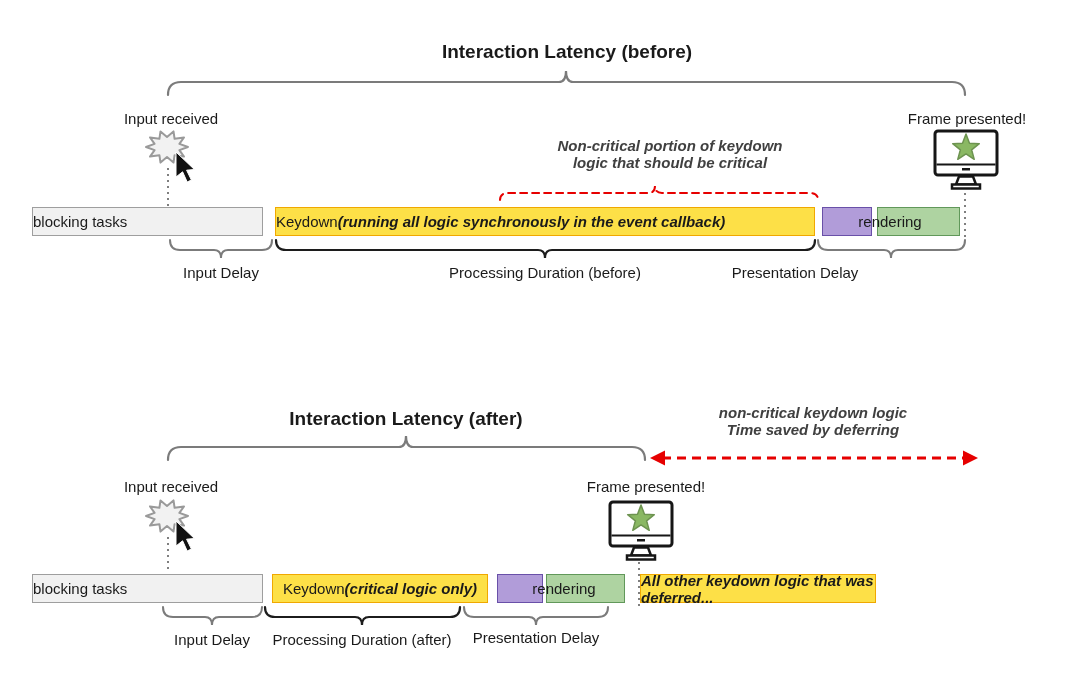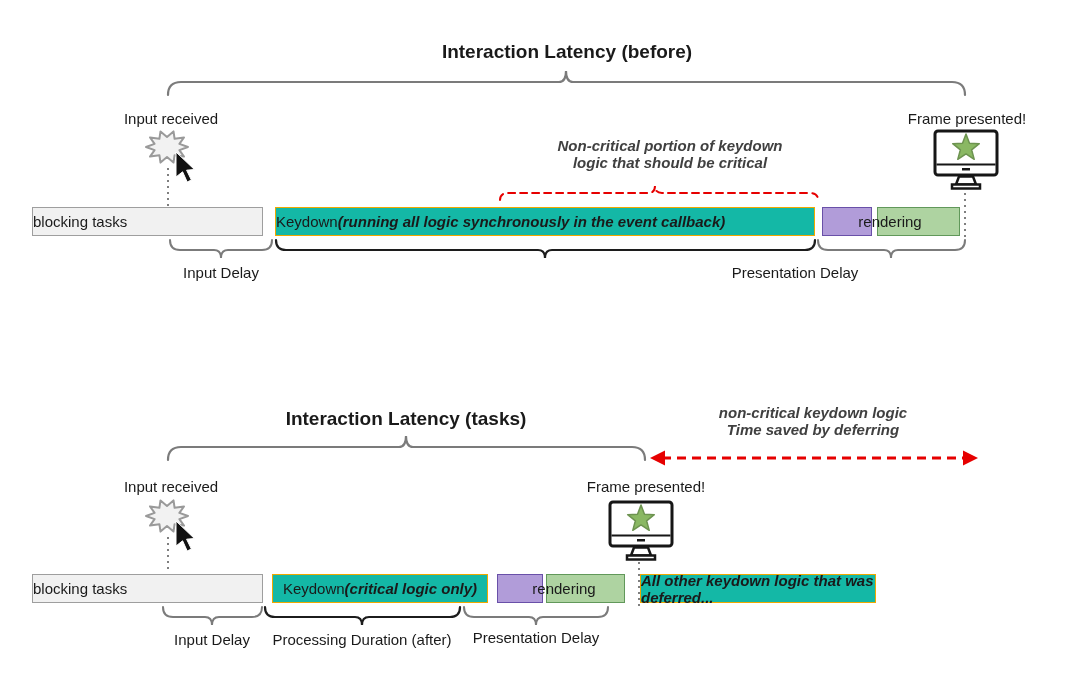--- a/index.html
+++ b/index.html
@@ -9,21 +9,21 @@
   }
   svg.layer{position:absolute;left:0;top:0;width:1071px;height:690px;}
   .txt{position:absolute;transform:translateX(-50%);white-space:nowrap;font-size:15px;line-height:18px;}
   .title{font-weight:bold;font-size:19px;}
   .red-note{color:#404040;font-weight:bold;font-style:italic;text-align:center;font-size:15px;line-height:17px;}
   .bar{
     position:absolute;height:29px;box-sizing:border-box;border:1.6px solid;
     display:flex;align-items:center;font-size:15px;
   }
   .bar-gray{background:#f1f1f1;border-color:#9e9e9e;}
-  .bar-yellow{background:#14b8a6;border-color:#f0a800;align-items:center;}
+  .bar-yellow{background:#fde047;border-color:#f0a800;align-items:center;}
   .bar-purple{background:#b19cd9;border-color:#6950a8;}
   .bar-green{background:#aed3a1;border-color:#61985a;}
   .pad{}
   .center{justify-content:center;}
   .ital{font-style:italic;font-weight:bold;}
   .overlay-label{position:absolute;transform:translateX(-50%);font-size:15px;line-height:29px;z-index:5;}
 </style>
 </head>
 <body>
 
@@ -93,23 +93,24 @@
   </div>
   <div class="bar bar-yellow pad" style="left:275px;top:207px;width:540px">
     <span>Keydown </span>
     <span class="ital">(running all logic synchronously in the event callback)</span>
   </div>
   <div class="bar bar-purple" style="left:822px;top:207px;width:50px"></div>
   <div class="bar bar-green" style="left:877px;top:207px;width:83px"></div>
   <div class="overlay-label" style="left:890px;top:207px">rendering</div>
 
   <div class="txt" style="left:221px;top:264px">Input Delay</div>
+  <div class="txt" style="left:545px;top:264px">Processing Duration (before)</div>
   <div class="txt" style="left:795px;top:264px">Presentation Delay</div>
 
-  <div class="txt title" style="left:406px;top:410px">Interaction Latency (tasks)</div>
+  <div class="txt title" style="left:406px;top:410px">Interaction Latency (after)</div>
 
   <div class="red-note" style="position:absolute;left:813px;top:404px;transform:translateX(-50%)">
     <div>non-critical keydown logic</div>
     <div>Time saved by deferring</div>
   </div>
 
   <div class="txt" style="left:171px;top:478px">Input received</div>
   <div class="txt" style="left:646px;top:478px">Frame presented!</div>
 
   <div class="bar bar-gray pad" style="left:32px;top:574px;width:231px">

